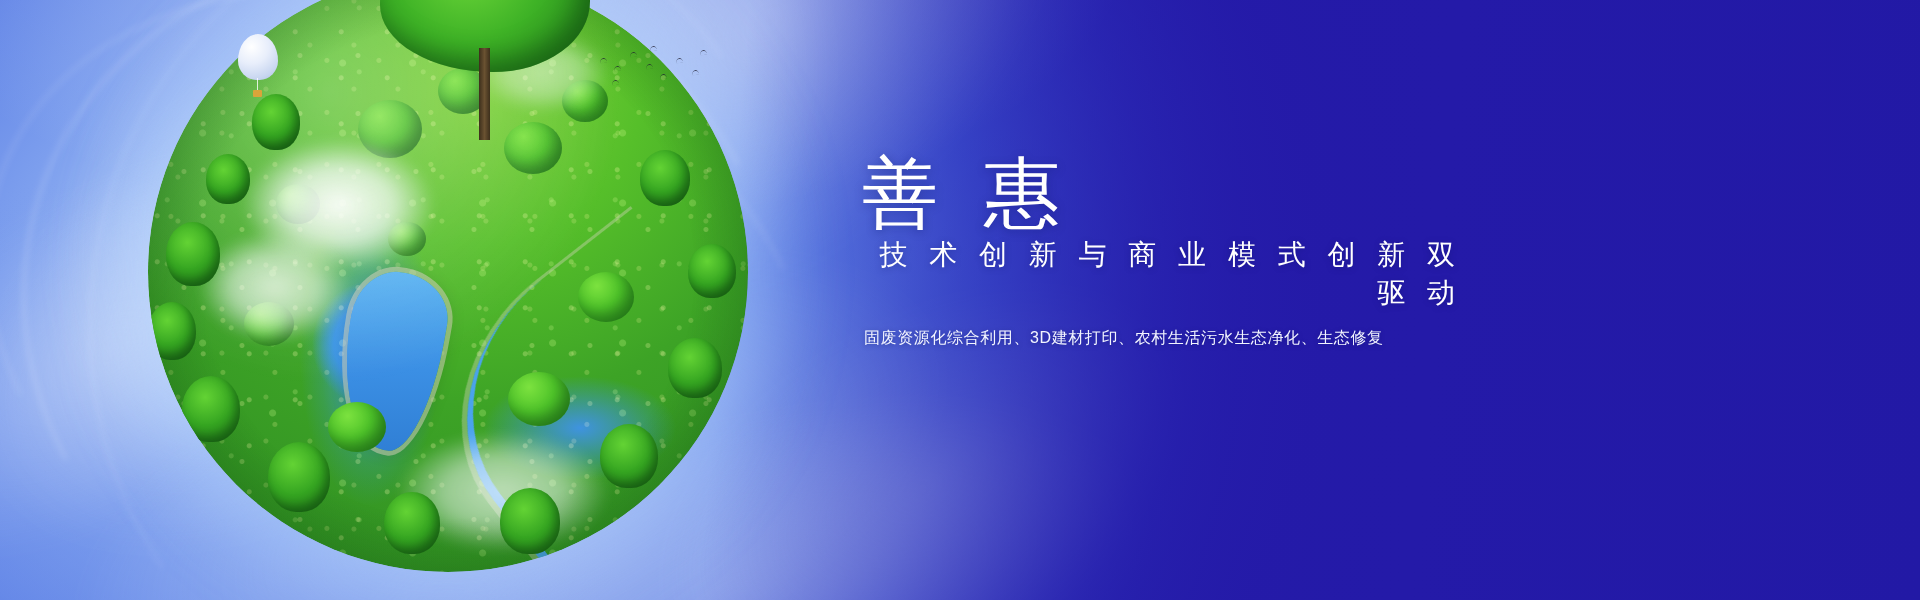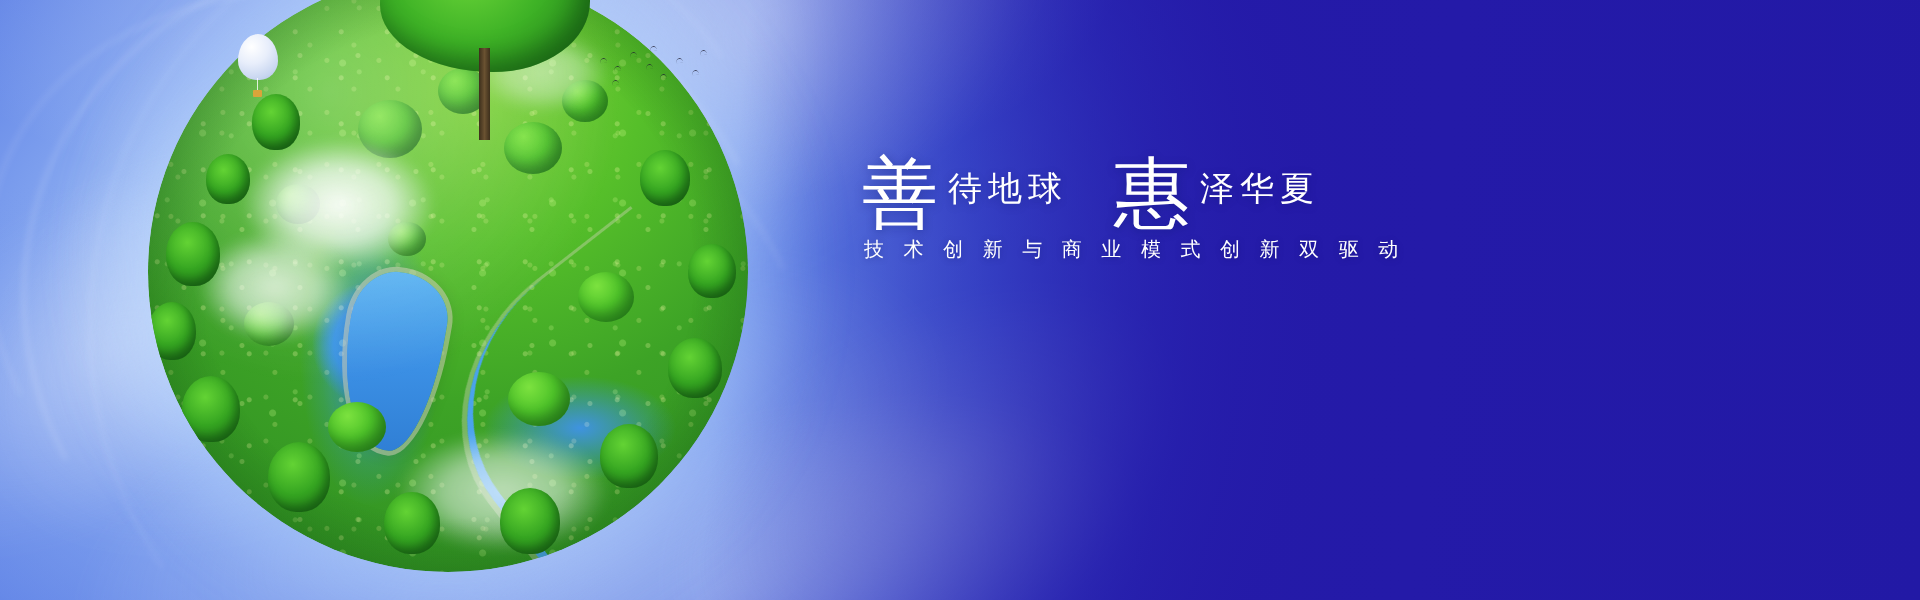--- a/index.html
+++ b/index.html
@@ -223,26 +223,27 @@
     font-family: "DejaVu Serif", "Liberation Serif", serif;
     font-size: 34px;
     letter-spacing: 6px;
     font-weight: 400;
     padding: 0 0 10px 10px;
     text-shadow: 0 2px 8px rgba(10,20,90,.3);
   }
   .gap { width: 46px; }
 
   .subline {
-    font-size: 20px;
+    font-size: 28px;
     letter-spacing: 7px;
     color: #ffffff;
     font-weight: 400;
     margin: 6px 0 0 2px;
     text-shadow: 0 1px 6px rgba(10,20,90,.35);
+    text-align: right;
   }
   .descline {
     font-size: 16px;
     letter-spacing: .6px;
     color: #f2f4ff;
     margin: 16px 0 0 2px;
     text-shadow: 0 1px 5px rgba(10,20,90,.4);
   }
   .cta {
     display: inline-flex;
@@ -341,24 +342,23 @@
   <div class="bird" style="left:676px;top:58px;"></div>
   <div class="bird" style="left:692px;top:70px;"></div>
   <div class="bird" style="left:612px;top:80px;"></div>
   <div class="bird" style="left:650px;top:46px;"></div>
   <div class="bird" style="left:700px;top:50px;"></div>
 
   <div class="copy">
 
     <div class="headline">
       <span class="calli">善</span>
-      <span class="calli-sub">待地球</span>
       <span class="gap"></span>
       <span class="calli">惠</span>
-      <span class="calli-sub">泽华夏</span>
     </div>
 
     <div class="subline">技 术 创 新 与 商 业 模 式 创 新 双 驱 动</div>
 
+    <div class="descline">固废资源化综合利用、3D建材打印、农村生活污水生态净化、生态修复</div>
 
 
   </div>
 </div>
 
 </body></html>

